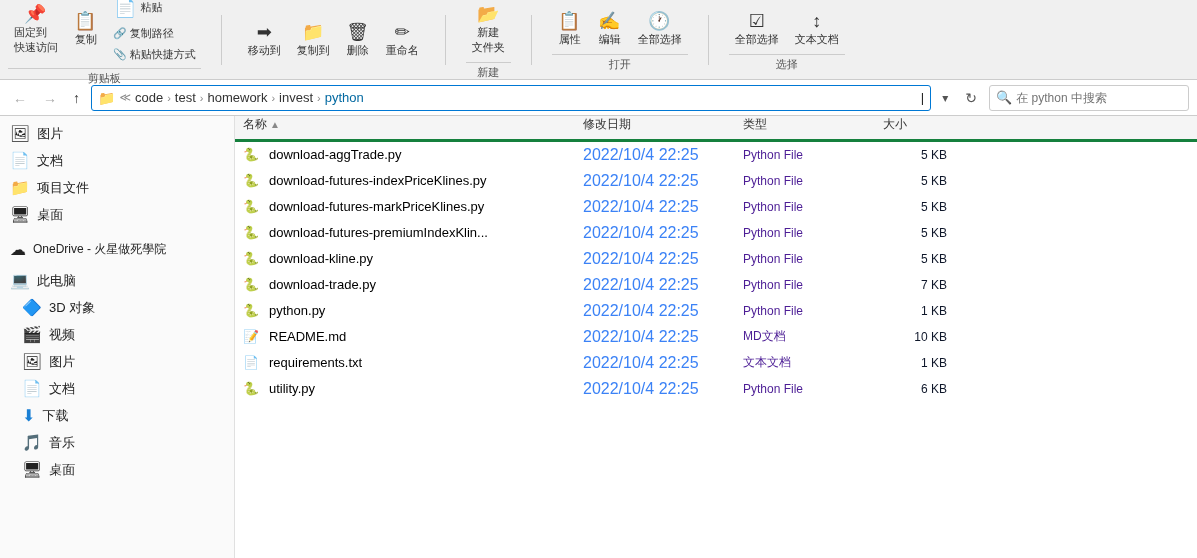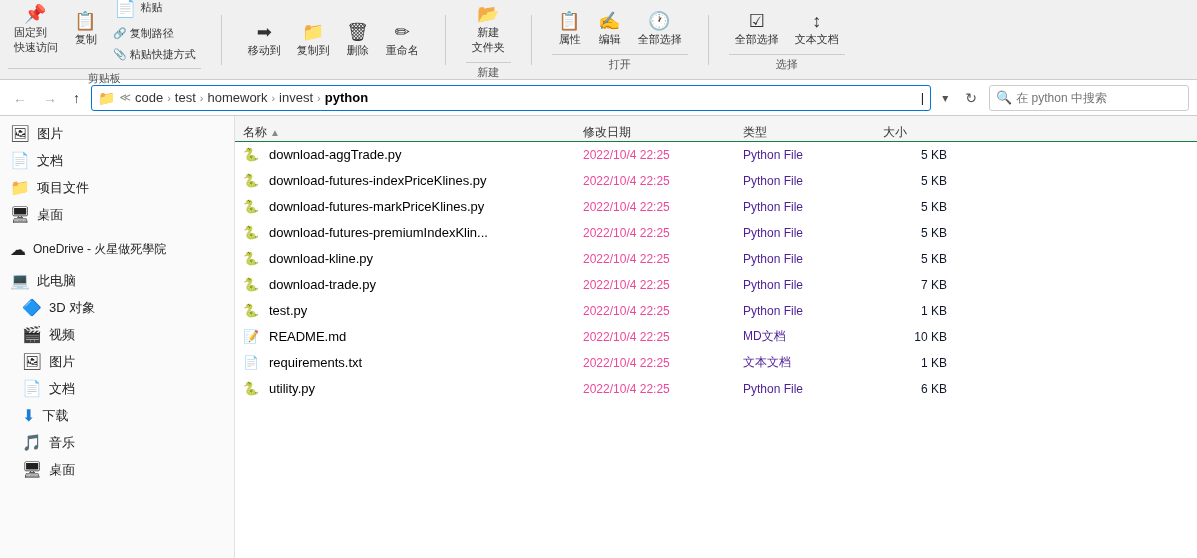--- a/index.html
+++ b/index.html
@@ -101,22 +101,22 @@
       gap: 4px;
     }
     .breadcrumb-item {
       color: #333;
     }
     .breadcrumb-sep {
       color: #888;
       font-size: 11px;
     }
     .breadcrumb-item.active {
-      font-weight: 700;
-      color: #000000;
+      font-weight: 400;
+      color: #0369a1;
     }
     .breadcrumb-folder-icon { color: #dcb834; font-size: 14px; }
     .dropdown-btn {
       background: none;
       border: none;
       cursor: pointer;
       padding: 3px 5px;
       font-size: 12px;
       color: #555;
     }
@@ -181,22 +181,22 @@
     
     .file-pane {
       flex: 1;
       background: #fff;
       overflow-y: auto;
       display: flex;
       flex-direction: column;
     }
     .file-list-header {
       display: flex;
-      align-items: flex-end;
-      border-bottom: 1px solid #15803d;
+      align-items: flex-start;
+      border-bottom: 3px solid #15803d;
       padding: 0 8px;
       height: 26px;
       background: #f5f5f5;
       font-size: 12px;
       color: #333;
       flex-shrink: 0;
     }
     .col-name { width: 340px; display: flex; align-items: center; gap: 4px; }
     .col-date { width: 160px; }
     .col-type { width: 140px; }
@@ -206,21 +206,21 @@
     .file-row {
       display: flex;
       align-items: center;
       padding: 0 8px;
       height: 26px;
       font-size: 13px;
       cursor: pointer;
       border-bottom: 1px solid transparent;
     }
     .file-name-cell { width: 314px; overflow: hidden; text-overflow: ellipsis; white-space: nowrap; color: #000; }
-    .file-date-cell { width: 160px; color: #ec4899; font-size: 12px; }
+    .file-date-cell { width: 160px; color: #3b82f6; font-size: 16px; }
     .file-type-cell { width: 140px; color: #4c1d95; font-size: 12px; }
     .file-size-cell { width: 80px; text-align: right; padding-right: 16px; color: #0f172a; font-size: 12px; }
 
     
     .file-pane::-webkit-scrollbar { width: 10px; }
     .file-pane::-webkit-scrollbar-track { background: #f0f0f0; }
     .file-pane::-webkit-scrollbar-thumb { background: #c0c0c0; border-radius: 5px; }
     .sidebar::-webkit-scrollbar { width: 8px; }
     .sidebar::-webkit-scrollbar-track { background: #f0f0f0; }
     .sidebar::-webkit-scrollbar-thumb { background: #c0c0c0; }
@@ -480,21 +480,21 @@
   </div>
         <div class="file-row">
     <span style="color:#3572A5;font-size:13px;font-weight:bold;width:20px;margin-right:6px;flex-shrink:0;">🐍</span>
     <span class="file-name-cell">download-trade.py</span>
     <span class="file-date-cell">2022/10/4 22:25</span>
     <span class="file-type-cell">Python File</span>
     <span class="file-size-cell">7 KB</span>
   </div>
         <div class="file-row">
     <span style="color:#3572A5;font-size:13px;font-weight:bold;width:20px;margin-right:6px;flex-shrink:0;">🐍</span>
-    <span class="file-name-cell">test.py</span>
+    <span class="file-name-cell">python.py</span>
     <span class="file-date-cell">2022/10/4 22:25</span>
     <span class="file-type-cell">Python File</span>
     <span class="file-size-cell">1 KB</span>
   </div>
         <div class="file-row">
     <span style="color:#083fa1;font-size:13px;font-weight:bold;width:20px;margin-right:6px;flex-shrink:0;">📝</span>
     <span class="file-name-cell">README.md</span>
     <span class="file-date-cell">2022/10/4 22:25</span>
     <span class="file-type-cell">MD文档</span>
     <span class="file-size-cell">10 KB</span>

